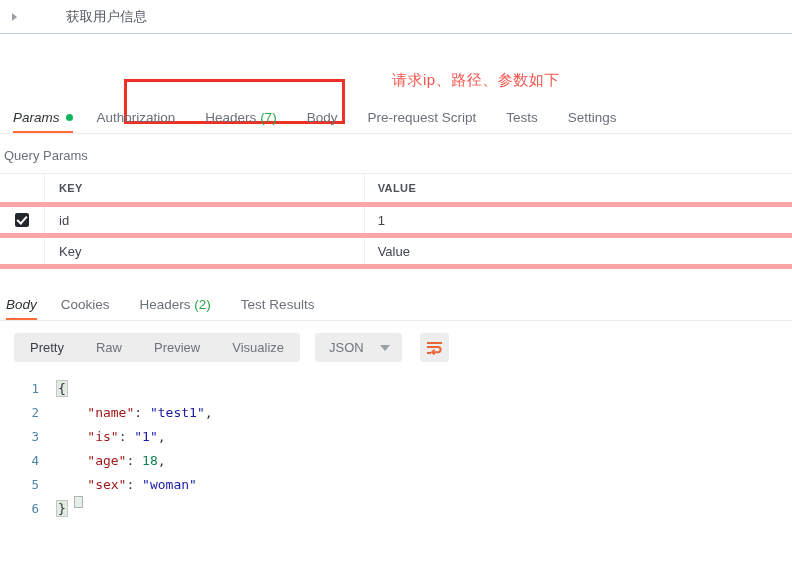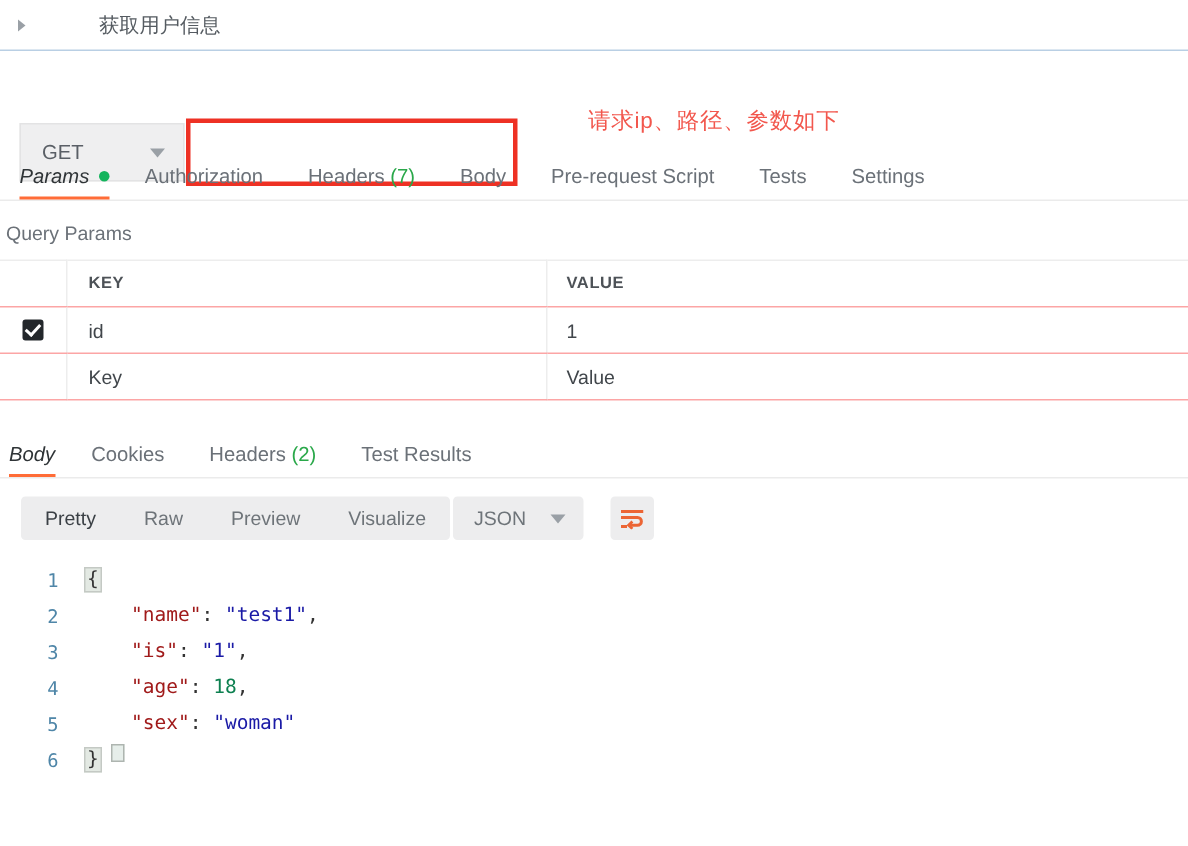--- a/index.html
+++ b/index.html
@@ -136,21 +136,21 @@
   
   .qp-title {
     padding: 14px 0 10px 4px;
     font-size: 13px;
     color: #6b7178;
   }
   .tbl { width: 100%; border-collapse: collapse; }
   .tbl tr { height: 31px; }
   .tbl td, .tbl th {
     border-top: 1px solid #ededed;
-    border-bottom: 1px solid #fca5a5;
+    border-bottom: 5px solid #fca5a5;
     text-align: left;
     font-weight: normal;
     padding: 0;
   }
   .col-chk { width: 44px; border-right: 1px solid #ededed; }
   .col-key { border-right: 1px solid #ededed; padding-left: 14px !important; }
   .col-val { padding-left: 13px !important; }
   th.col-key, th.col-val {
     font-size: 11px;
     letter-spacing: .4px;
@@ -202,21 +202,21 @@
   }
   .seg-item {
     padding: 0 16px;
     font-size: 13px;
     color: #6e7479;
     line-height: 29px;
     cursor: pointer;
   }
   .seg-item.active { color: #3b4045; }
   .fmt-select {
-    margin-left: 2px;
+    margin-left: 15px;
     background: #ededee;
     border-radius: 3px;
     height: 29px;
     display: flex;
     align-items: center;
     padding: 0 12px 0 14px;
     gap: 16px;
     cursor: pointer;
   }
   .fmt-label { font-size: 13px; color: #6e7479; }
@@ -271,24 +271,20 @@
 </style>
 </head>
 <body>
 
 <div class="breadcrumb-bar">
   <span class="bc-caret"></span>
   <span class="bc-text">获取用户信息</span>
 </div>
 
 <div class="url-row">
-  <div class="method-box">
-    <span class="method-label">GET</span>
-    <span class="tri-down"></span>
-  </div>
   <div class="url-redbox"></div>
   <div class="annotation">请求ip、路径、参数如下</div>
 </div>
 
 <div class="req-tabs">
   <div class="tab first active">
     <span>Params</span><span class="green-dot"></span>
   </div>
   <div class="tab">
     <span>Authorization</span>

